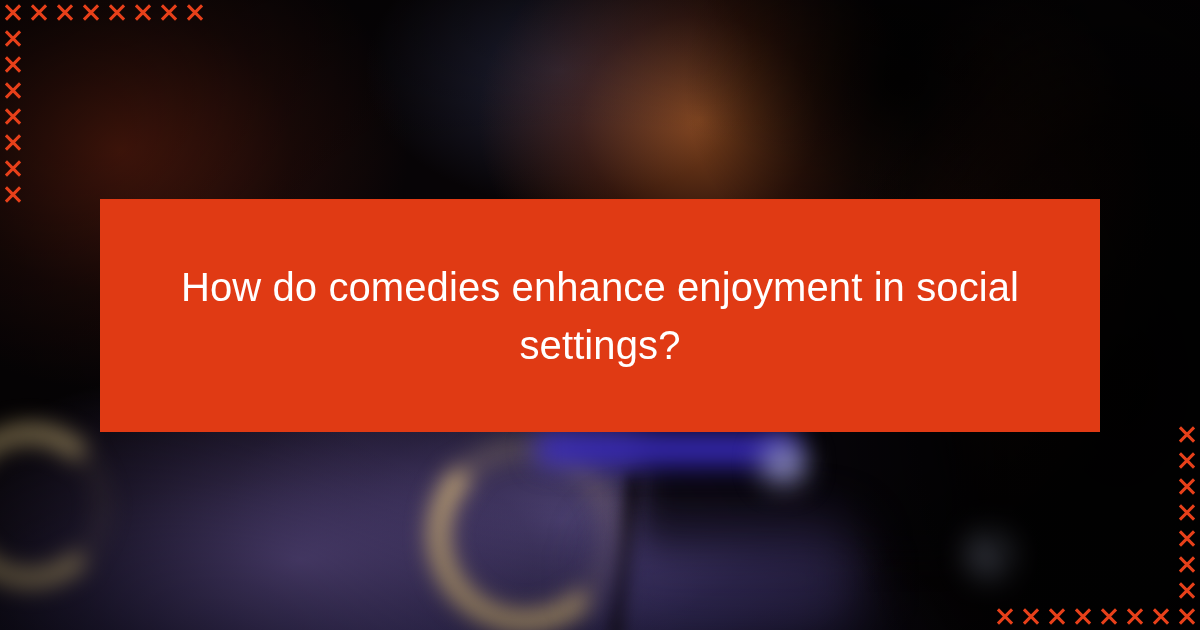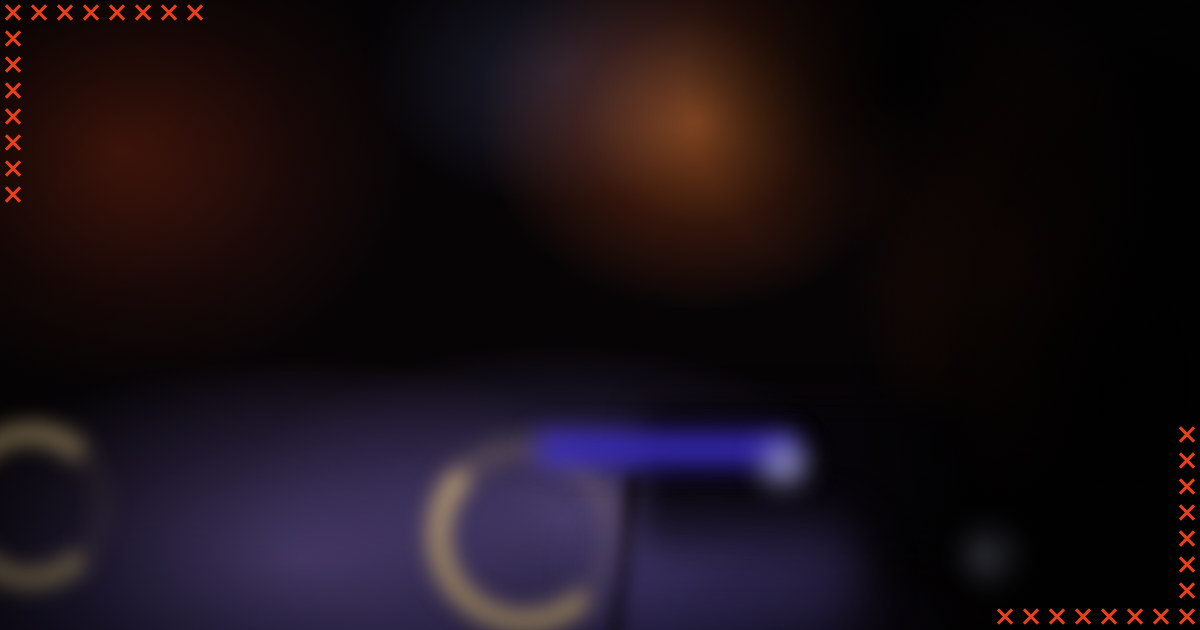--- a/index.html
+++ b/index.html
@@ -333,14 +333,17 @@
       <div class="x-mark"></div>
       <div class="x-mark"></div>
       <div class="x-mark"></div>
       <div class="x-mark"></div>
       <div class="x-mark"></div>
       <div class="x-mark"></div>
       <div class="x-mark"></div>
       <div class="x-mark"></div>
     </div>
 
+  <div id="headline-banner">
+    <h1 id="headline-text">How do comedies enhance enjoyment in social settings?</h1>
+  </div>
 
 </div>
 
 </body></html>

